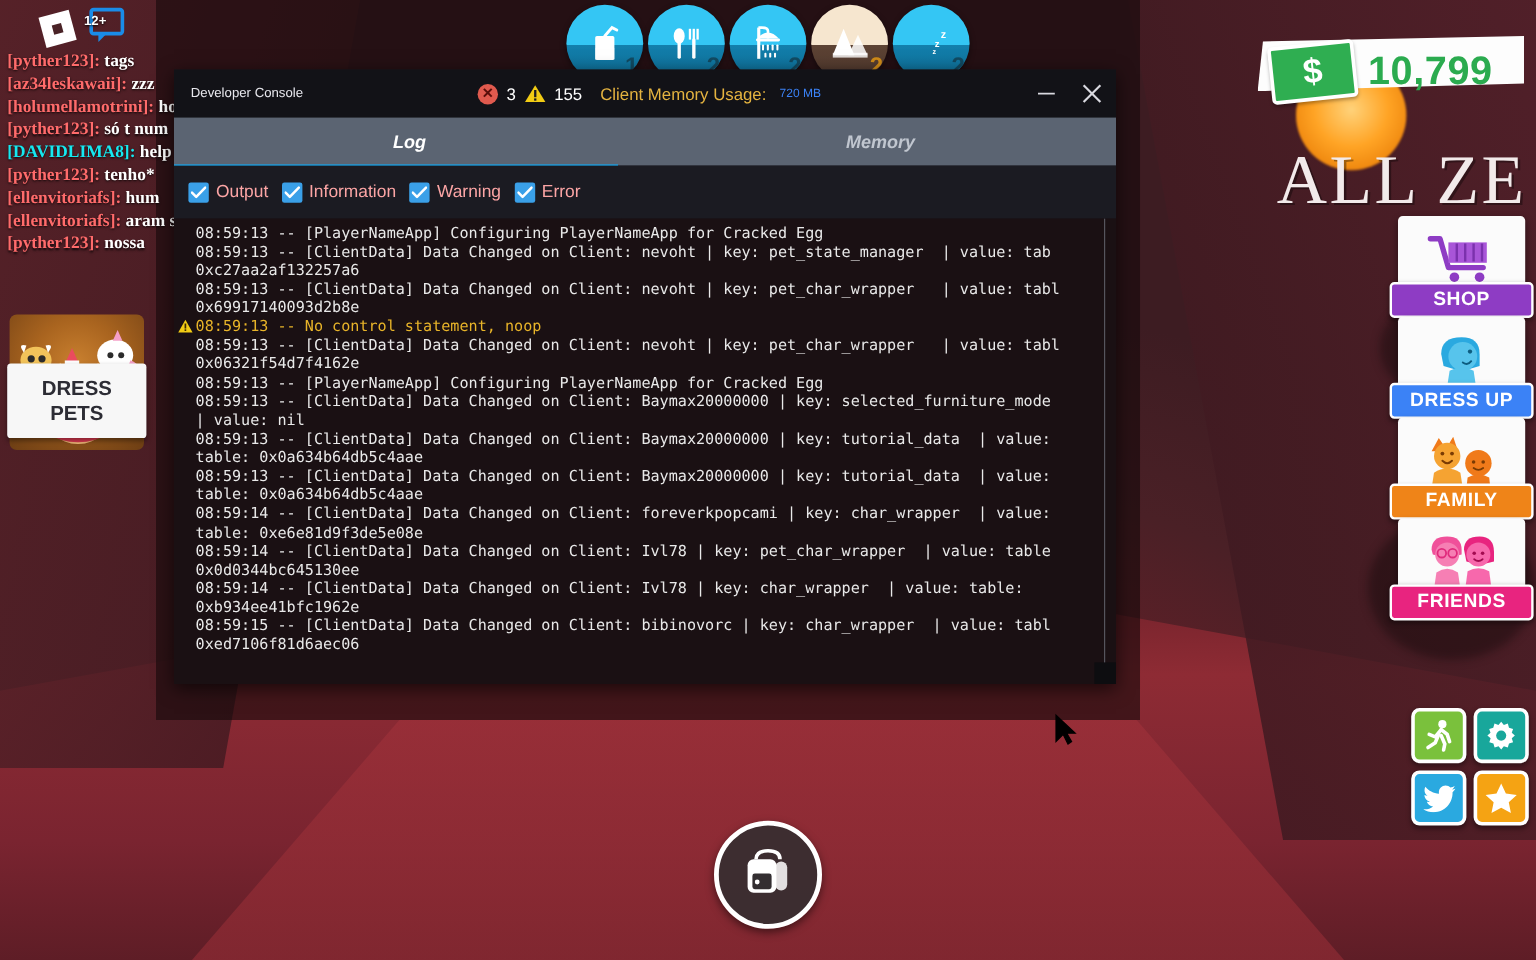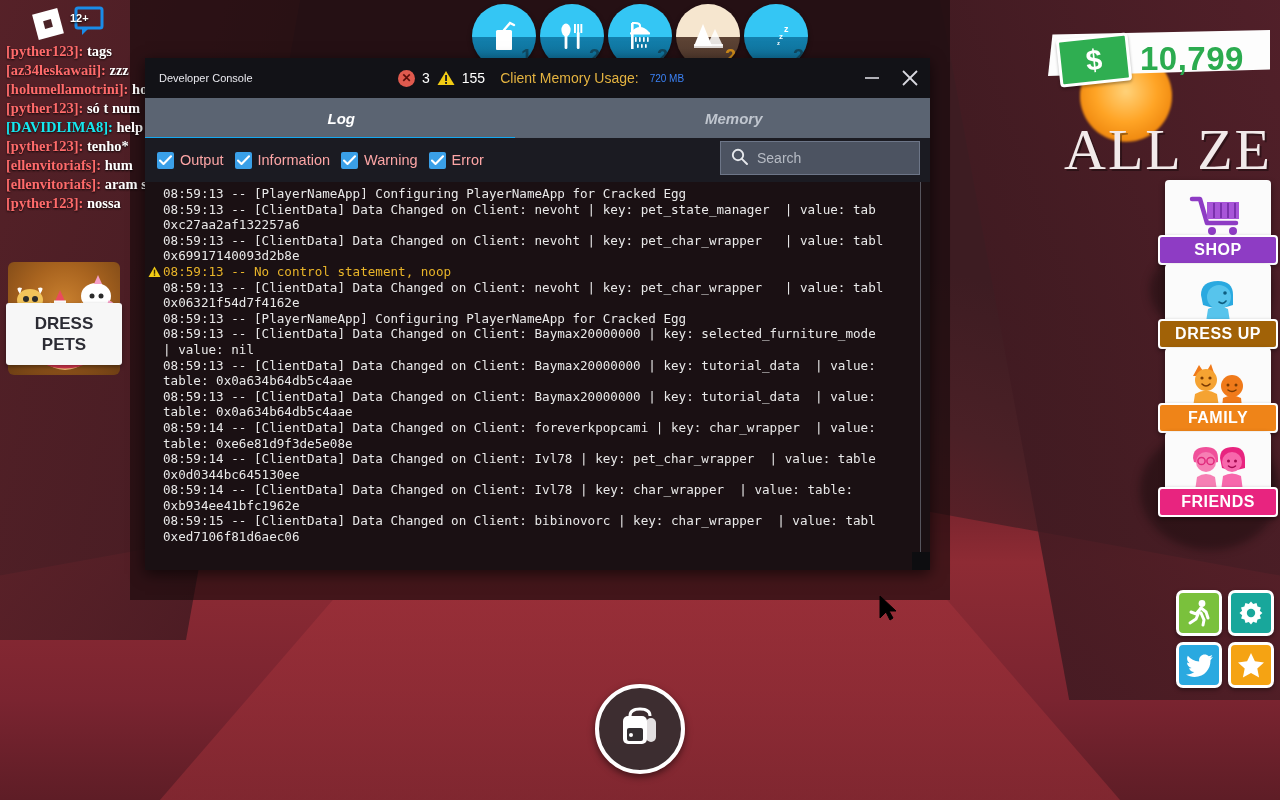--- a/index.html
+++ b/index.html
@@ -475,21 +475,21 @@
     <div class="menu-ribbon" style="background:#8e3cc4;">SHOP</div>
   </div>
   <div class="menu-btn">
     <svg width="52" height="50" viewBox="0 0 52 50">
       <path d="M9 20 Q9 6 26 6 Q41 6 41 20 L41 30 Q26 36 11 30 Z" fill="#2aa9e0"></path>
       <circle cx="27" cy="22" r="12" fill="#57c4ec"></circle>
       <circle cx="33" cy="18" r="1.8" fill="#0d5d80"></circle>
       <path d="M27 27 Q31 30 34 26" stroke="#0d5d80" stroke-width="1.6" fill="none" stroke-linecap="round"></path>
       <path d="M16 34 Q26 28 36 34 L38 47 L14 47 Z" fill="#57c4ec"></path>
     </svg>
-    <div class="menu-ribbon" style="background:#a16207;">DRESS UP</div>
+    <div class="menu-ribbon" style="background:#3b82f6;">DRESS UP</div>
   </div>
   <div class="menu-btn">
     <svg width="62" height="48" viewBox="0 0 62 48">
       <path d="M6 16 L12 5 L18 14 L24 4 L28 16 Z" fill="#f07a1a"></path>
       <circle cx="19" cy="20" r="11" fill="#f5a332"></circle>
       <circle cx="15" cy="18" r="1.6" fill="#7a3b03"></circle>
         <circle cx="23" cy="18" r="1.6" fill="#7a3b03"></circle>
       <path d="M15 24 Q19 28 23 24" stroke="#7a3b03" stroke-width="1.6" fill="none" stroke-linecap="round"></path>
       <path d="M8 34 Q19 27 30 34 L32 47 L6 47 Z" fill="#f5a332"></path>
       <circle cx="45" cy="26" r="11" fill="#f07a1a"></circle>
@@ -674,29 +674,20 @@
     </label>
     <label class="dc-cb">
       <span class="cb-box">
         <svg width="13" height="11" viewBox="0 0 13 11">
             <path d="M1 5.5 L4.5 9 L12 1.3" stroke="#fff" stroke-width="2.1" fill="none" stroke-linecap="round" stroke-linejoin="round"></path>
           </svg>
       </span>
       <span class="cb-label">Error</span>
     </label>
 
-    <div class="dc-search">
-      <span>
-        <svg width="17" height="17" viewBox="0 0 17 17">
-          <circle cx="7" cy="7" r="5.2" fill="none" stroke="#e6e8ec" stroke-width="1.9"></circle>
-          <line x1="10.8" y1="10.8" x2="16" y2="16" stroke="#e6e8ec" stroke-width="1.9" stroke-linecap="round"></line>
-        </svg>
-      </span>
-      <input type="text" placeholder="Search" style="">
-    </div>
   </div>
 
   <div class="dc-log">
     <div id="log-lines">
         <div class="log-line"><span class="log-text">08:59:13 -- [PlayerNameApp] Configuring PlayerNameApp for Cracked Egg</span></div>
         <div class="log-line"><span class="log-text">08:59:13 -- [ClientData] Data Changed on Client: nevoht | key: pet_state_manager  | value: tab</span></div>
         <div class="log-line"><span class="log-text">0xc27aa2af132257a6</span></div>
         <div class="log-line"><span class="log-text">08:59:13 -- [ClientData] Data Changed on Client: nevoht | key: pet_char_wrapper   | value: tabl</span></div>
         <div class="log-line"><span class="log-text">0x69917140093d2b8e</span></div>
         <div class="log-line warn"><span class="log-warn-ico"><svg width="13" height="12" viewBox="0 0 13 12">

